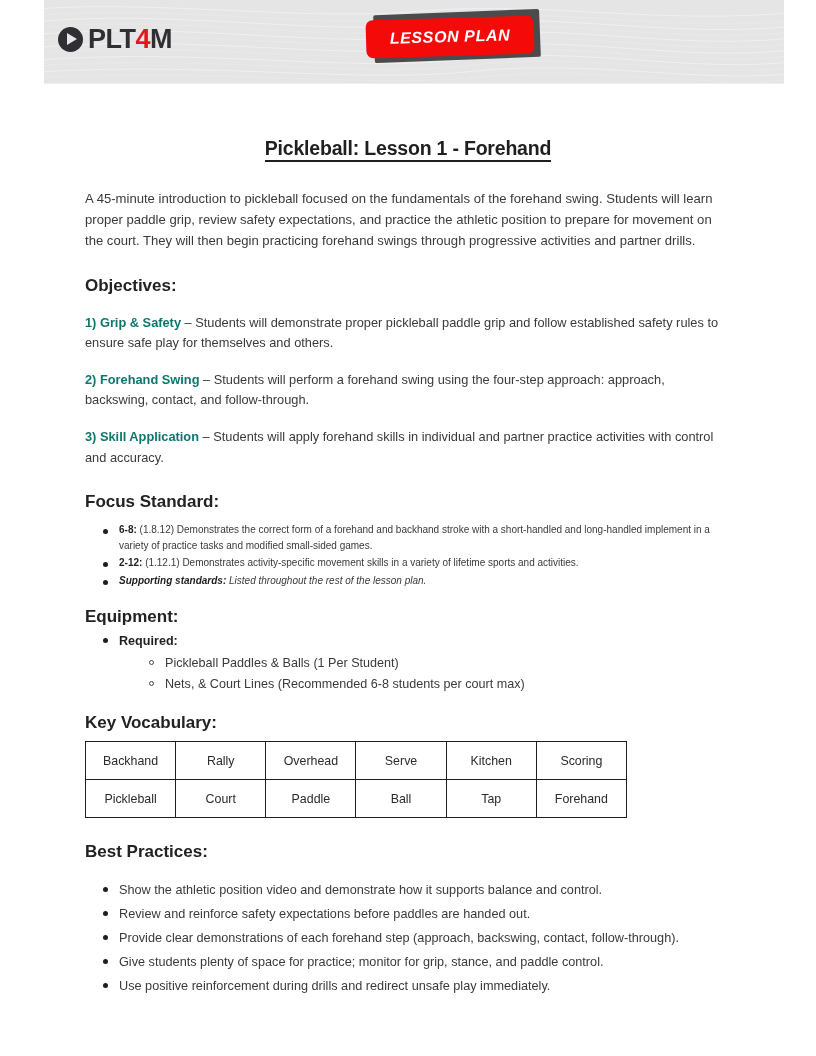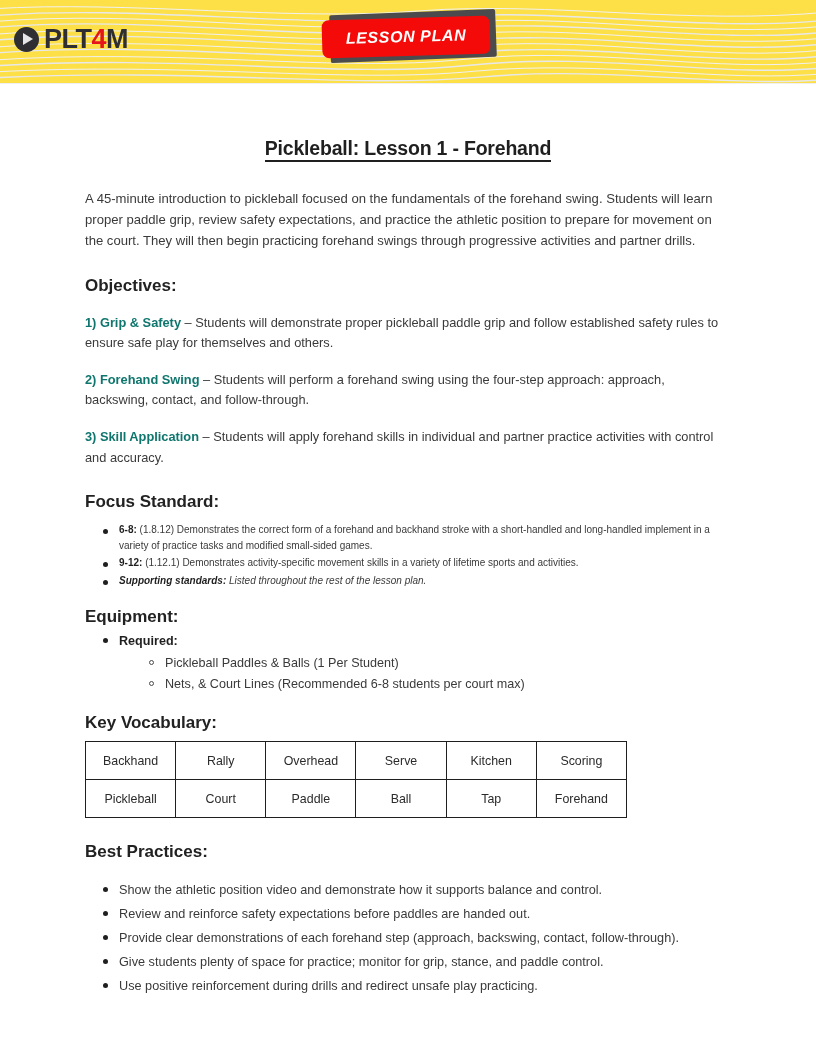--- a/index.html
+++ b/index.html
@@ -12,25 +12,26 @@
     height: 1056px;
     background: #ffffff;
     font-family: "Liberation Sans", sans-serif;
     color: #2b2b2b;
     overflow: hidden;
   }
 
   
   .header {
     position: relative;
-    width: 816px;
+    width: 740px;
     height: 84px;
-    background: #fde047;
+    background: #e5e5e5;
     overflow: hidden;
     border-bottom: 1px solid #efeff1;
+    margin-left: 44px;
   }
   .header-waves {
     position: absolute;
     inset: 0;
     width: 100%;
     height: 100%;
     pointer-events: none;
   }
 
   .logo {
@@ -325,21 +326,21 @@
       <b>3) Skill Application</b><span> – Students will apply forehand skills in individual and partner practice activities with control and accuracy.</span>
     </p>
 
     <div class="section-head">Focus Standard:</div>
 
     <ul class="bullets">
       <li>
         <b>6-8:</b><span> (1.8.12) Demonstrates the correct form of a forehand and backhand stroke with a short-handled and long-handled implement in a variety of practice tasks and modified small-sided games.</span>
       </li>
       <li>
-        <b>9-12:</b><span>  (1.12.1) Demonstrates activity-specific movement skills in a variety of lifetime sports and activities.</span>
+        <b>2-12:</b><span>  (1.12.1) Demonstrates activity-specific movement skills in a variety of lifetime sports and activities.</span>
       </li>
       <li>
         <span class="supp"><b>Supporting standards:</b><span> Listed throughout the rest of the lesson plan.</span></span>
       </li>
     </ul>
 
     <div class="section-head tight">Equipment:</div>
     <ul class="equip">
       <li>
         <span>Required:</span>
@@ -371,17 +372,17 @@
         </tr>
       </tbody>
     </table>
 
     <div class="section-head">Best Practices:</div>
     <ul class="practices">
       <li>Show the athletic position video and demonstrate how it supports balance and control.</li>
       <li>Review and reinforce safety expectations before paddles are handed out.</li>
       <li>Provide clear demonstrations of each forehand step (approach, backswing, contact, follow-through).</li>
       <li>Give students plenty of space for practice; monitor for grip, stance, and paddle control.</li>
-      <li>Use positive reinforcement during drills and redirect unsafe play practicing.</li>
+      <li>Use positive reinforcement during drills and redirect unsafe play immediately.</li>
     </ul>
 
   </div>
 </div>
 
 </body></html>

